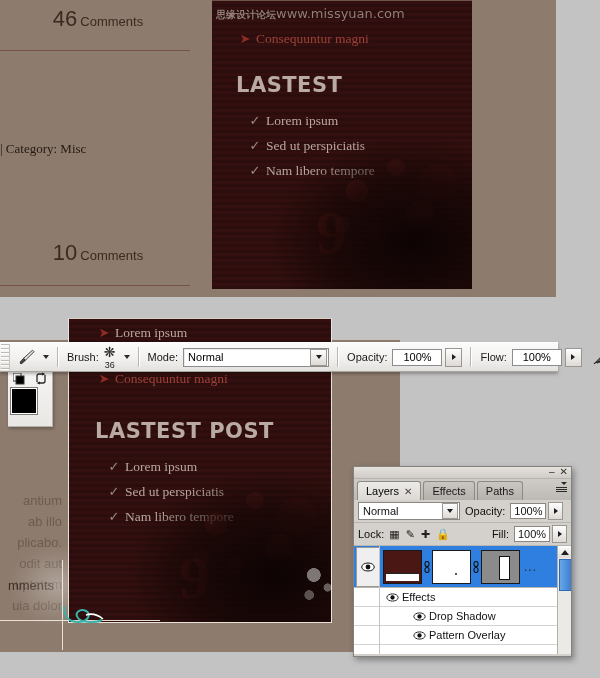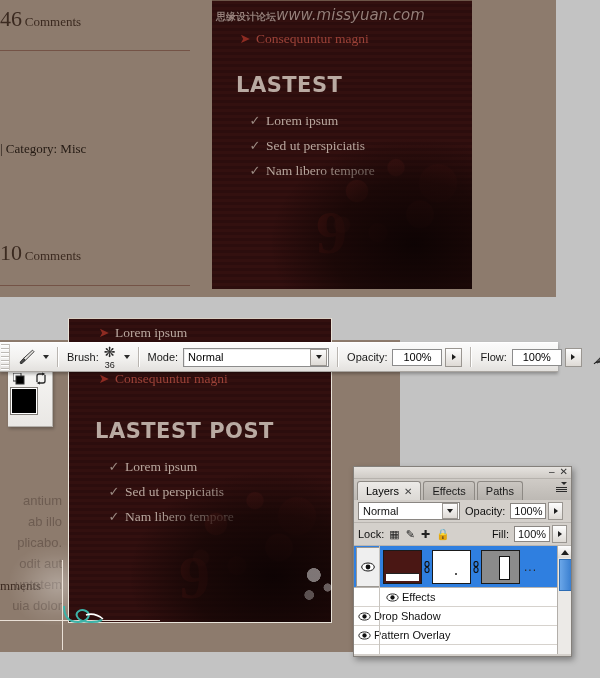--- a/index.html
+++ b/index.html
@@ -106,21 +106,21 @@
     left: 4px; top: 5px;
     font-family: "DejaVu Sans", sans-serif;
     font-size: 10px;
     letter-spacing: 0px;
     color: #a08882;
     white-space: nowrap;
     text-shadow: 0 0 1px rgba(0,0,0,0.9);
     opacity: 0.92;
   }
   .watermark .cn { font-weight: bold; }
-  .watermark .url { font-size: 15px; font-style: italic; }
+  .watermark .url { font-size: 13px; }
 
   .mock-row {
     display: flex;
     align-items: baseline;
     font-family: "Liberation Serif", serif;
     font-size: 13.5px;
     color: #b9a79e;
     margin-bottom: 9px;
   }
   .mock-row .bullet-arrow {
@@ -145,22 +145,22 @@
     font-size: 21px;
     letter-spacing: 0.5px;
     color: #b9aaa2;
     margin: 0 0 16px 2px;
     text-transform: uppercase;
   }
 
   .mock .list { margin-left: 10px; }
   .comments-line {
     position: absolute;
-    text-align: left;
-    font-family: Liberation Serif, serif;
+    text-align: center;
+    font-family: Liberation Sans, sans-serif;
     color: #3b2a20;
   }
   .comments-line .num {
     font-size: 22px;
     letter-spacing: 0px;
   }
   .comments-line .word {
     font-size: 13px;
   }
   .rule {
@@ -557,21 +557,21 @@
     background: #ffffff;
     border-bottom: 1px solid #d6d2cd;
     font-size: 11px;
     color: #111;
   }
   .effect-row .eye-slot {
     width: 20px; display: flex; align-items: center; justify-content: center;
     flex: 0 0 20px;
   }
   .effect-row.level1 { padding-left: 28px; }
-  .effect-row.level2 { }
+  .effect-row.level2 { padding-left: 55px; }
   .lp-gutter {
     position: absolute; left: 0; top: 0;
     width: 25px; height: 100%;
     border-right: 1px solid #c8c4bf;
     pointer-events: none;
   }
   .lp-scroll {
     position: absolute; right: 0; top: 0;
     width: 13px; height: 100%;
     background: #eceae7;

